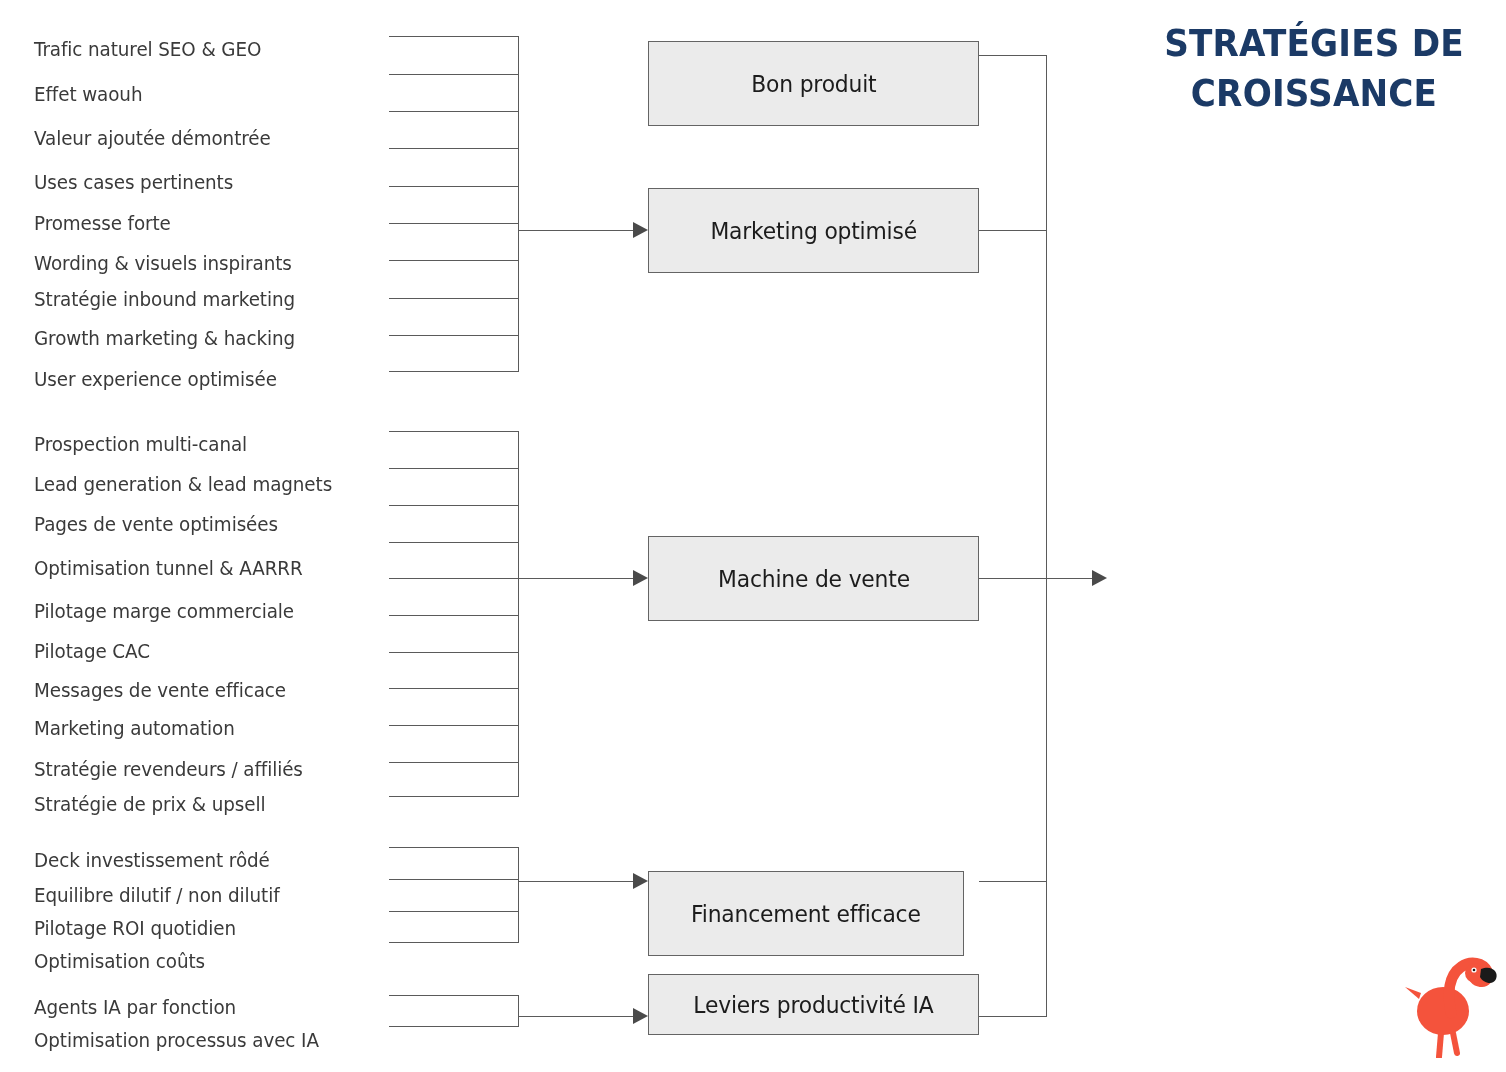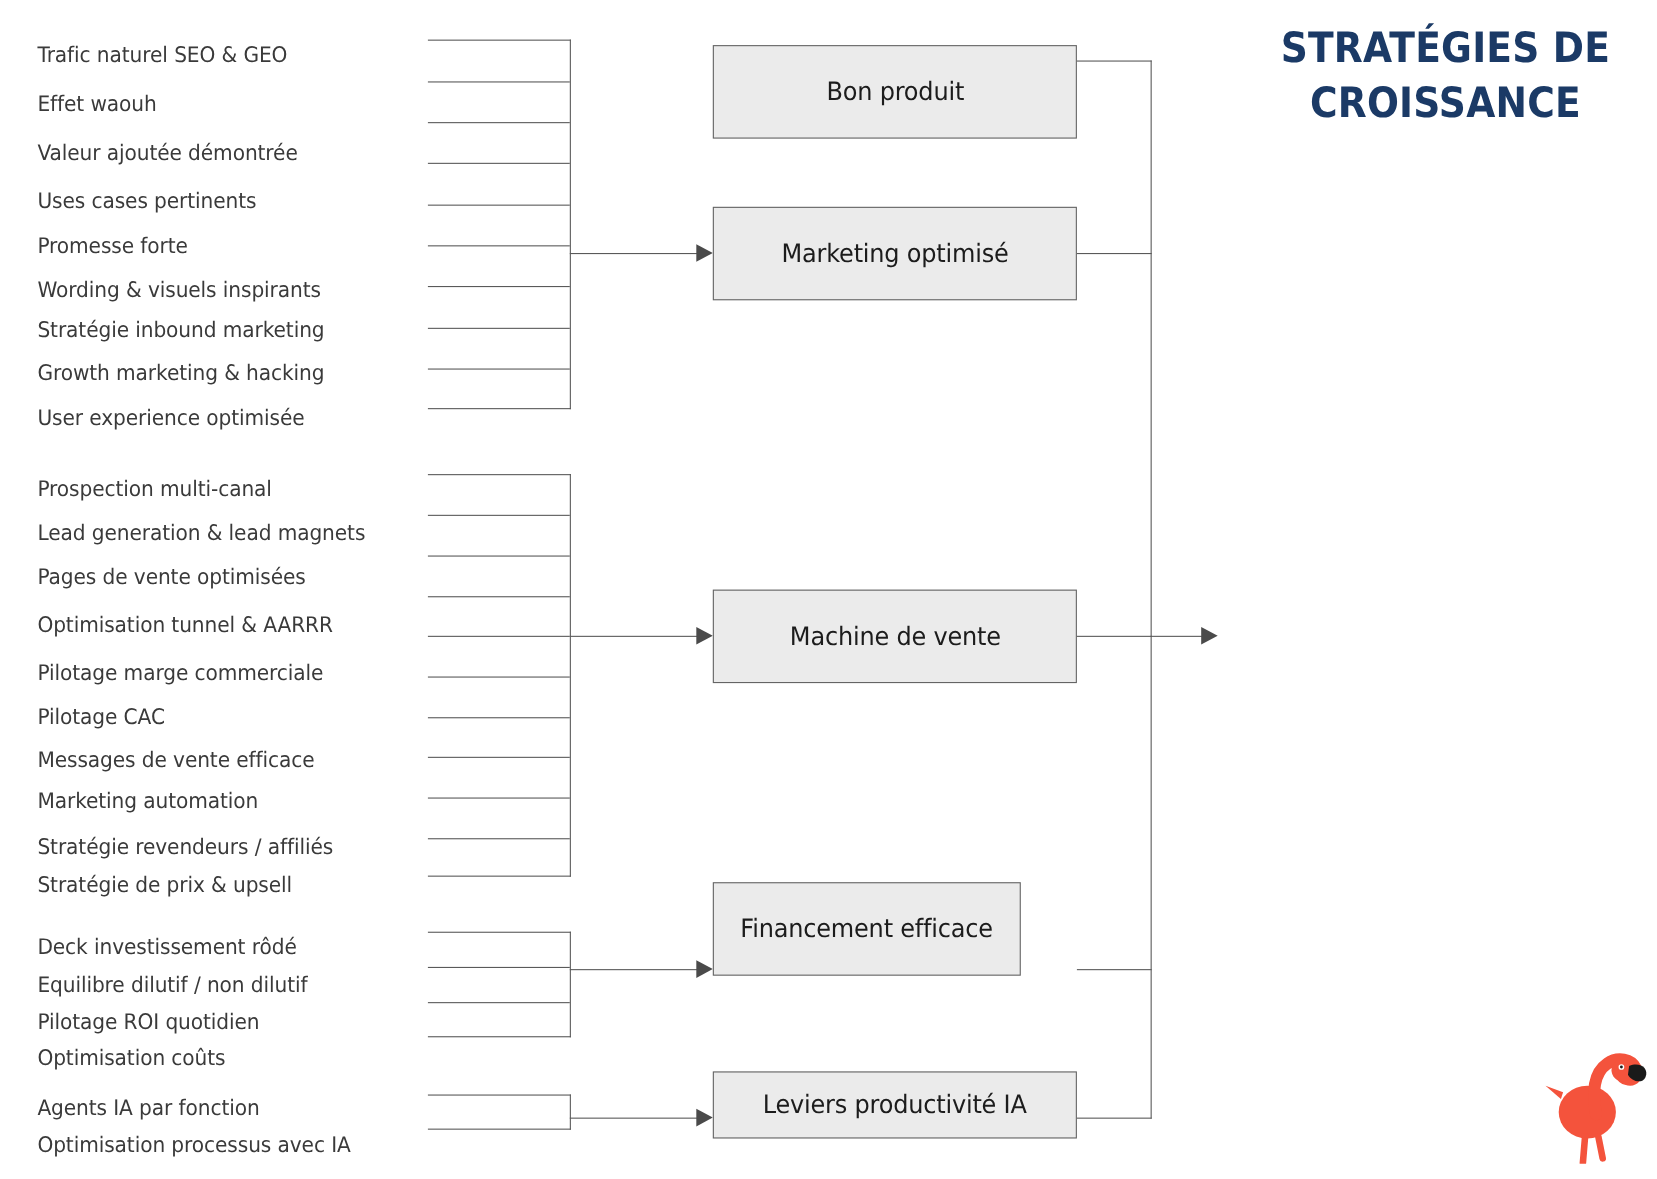--- a/index.html
+++ b/index.html
@@ -181,21 +181,21 @@
   </div>
 
   <div class="node-box" style="left:648px;top:536px;width:331px;height:85px;">
     <span>Machine de vente</span>
   </div>
 
   <div class="node-box" style="left:648px;top:188px;width:331px;height:85px;">
     <span>Marketing optimisé</span>
   </div>
 
-  <div class="node-box" style="left:648px;top:802px;width:280px;height:85px;text-align:center;">
+  <div class="node-box" style="left:648px;top:871px;width:316px;height:85px;text-align:center;">
     <span>Financement efficace</span>
   </div>
 
   <div class="node-box" style="left:648px;top:974px;width:331px;height:61px;">
     <span>Leviers productivité IA</span>
   </div>
 
   <div class="hline" style="left:979px;top:55px;width:68px;"></div>
 
   <div class="hline" style="left:979px;top:230px;width:68px;"></div>

